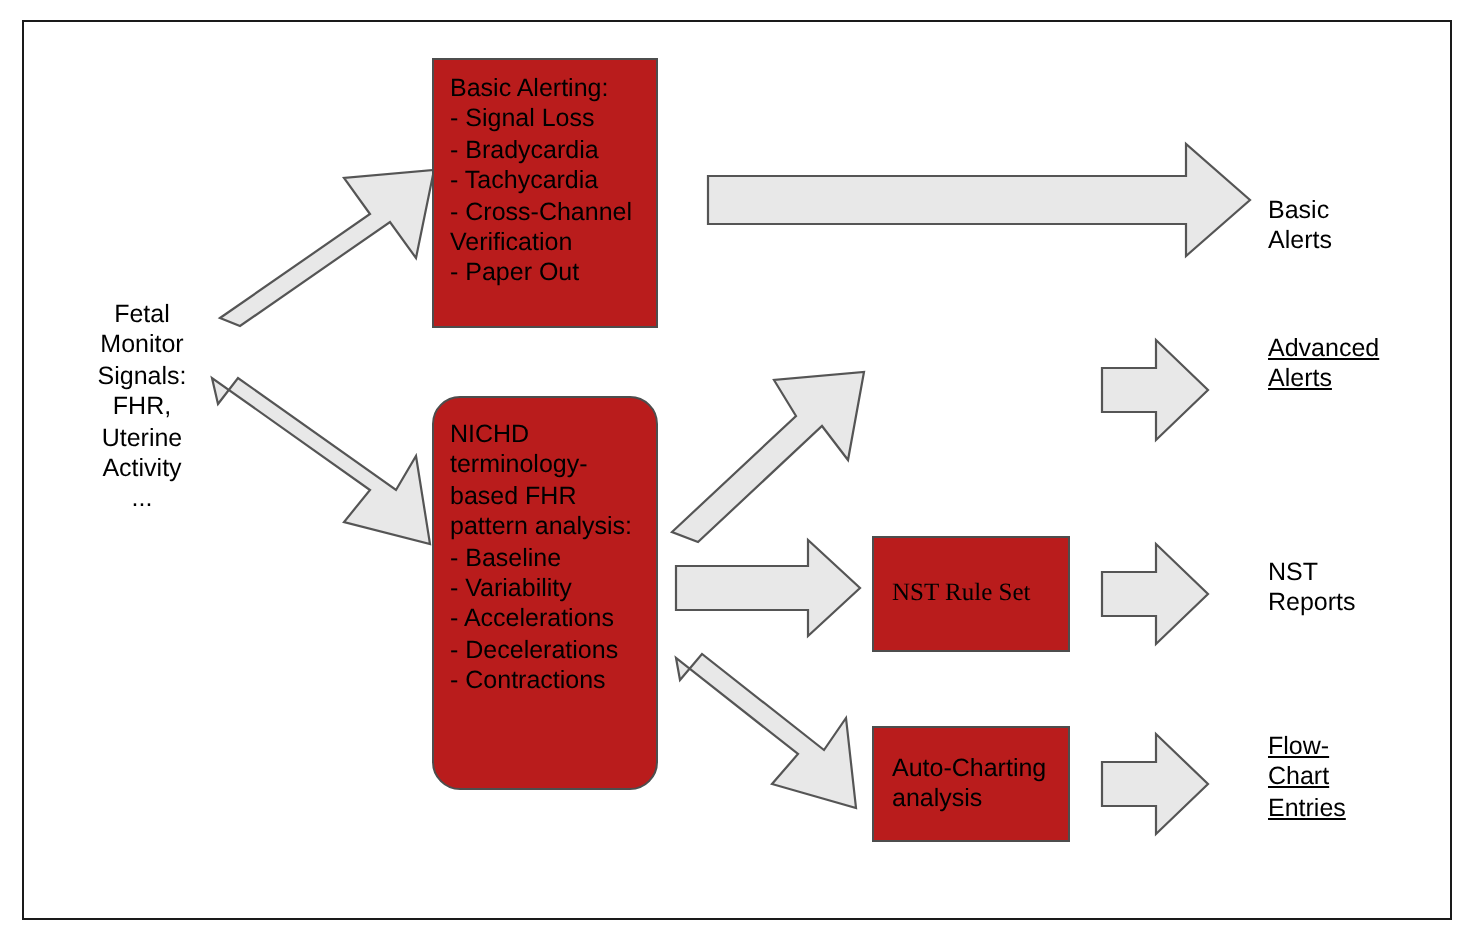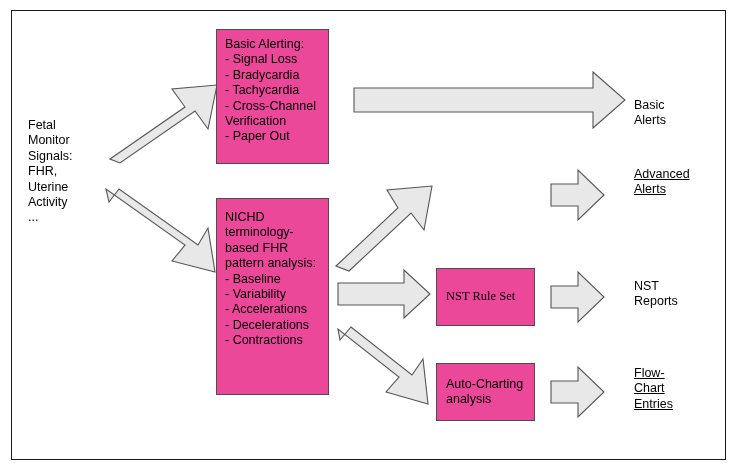--- a/index.html
+++ b/index.html
@@ -32,21 +32,21 @@
     position: absolute;
     left: 0;
     top: 0;
     width: 739px;
     height: 472px;
     pointer-events: none;
   }
   .node {
     position: absolute;
     box-sizing: border-box;
-    background: #ec4899;
+    background: #b91c1c;
     border: 1px solid #4d4d4d;
     font-size: 12.5px;
     line-height: 15.4px;
     color: #000000;
   }
   .node .inner {
     padding: 7px 0 0 8px;
     white-space: pre-line;
   }
   .node.centered {
@@ -57,21 +57,22 @@
     padding: 0 0 0 9px;
   }
   .plain-label {
     position: absolute;
     font-size: 12.5px;
     line-height: 15.4px;
     color: #000000;
     white-space: pre-line;
   }
   .plain-label.right-align {
-    text-align: left;
+    text-align: center;
+    margin-top: 32px;
   }
 </style>
 </head>
 <body>
 
 <div id="canvas">
 
   <div id="frame"></div>
 
   <svg class="arrows" viewBox="0 0 739 472">
@@ -108,21 +109,21 @@
   <div class="node" style="left:216px; top:29px; width:113px; height:135px;">
     <div class="inner">Basic Alerting:
 - Signal Loss
 - Bradycardia
 - Tachycardia
 - Cross-Channel
 Verification
 - Paper Out</div>
   </div>
 
-  <div class="node" style="left:216px; top:198px; width:113px; height:197px;">
+  <div class="node" style="left:216px; top:198px; width:113px; height:197px;border-radius:14px;">
     <div class="inner" style="padding-top:11px;"> NICHD
 terminology-
 based FHR
 pattern analysis:
 - Baseline
 - Variability
 - Accelerations
 - Decelerations
 - Contractions</div>
   </div>

